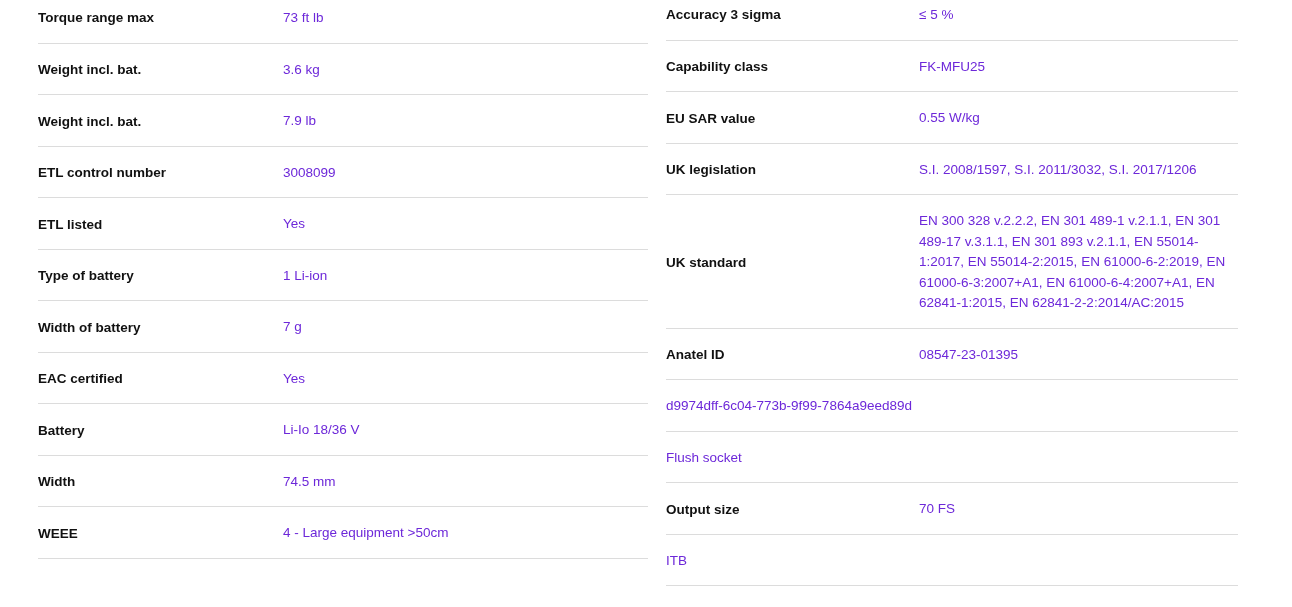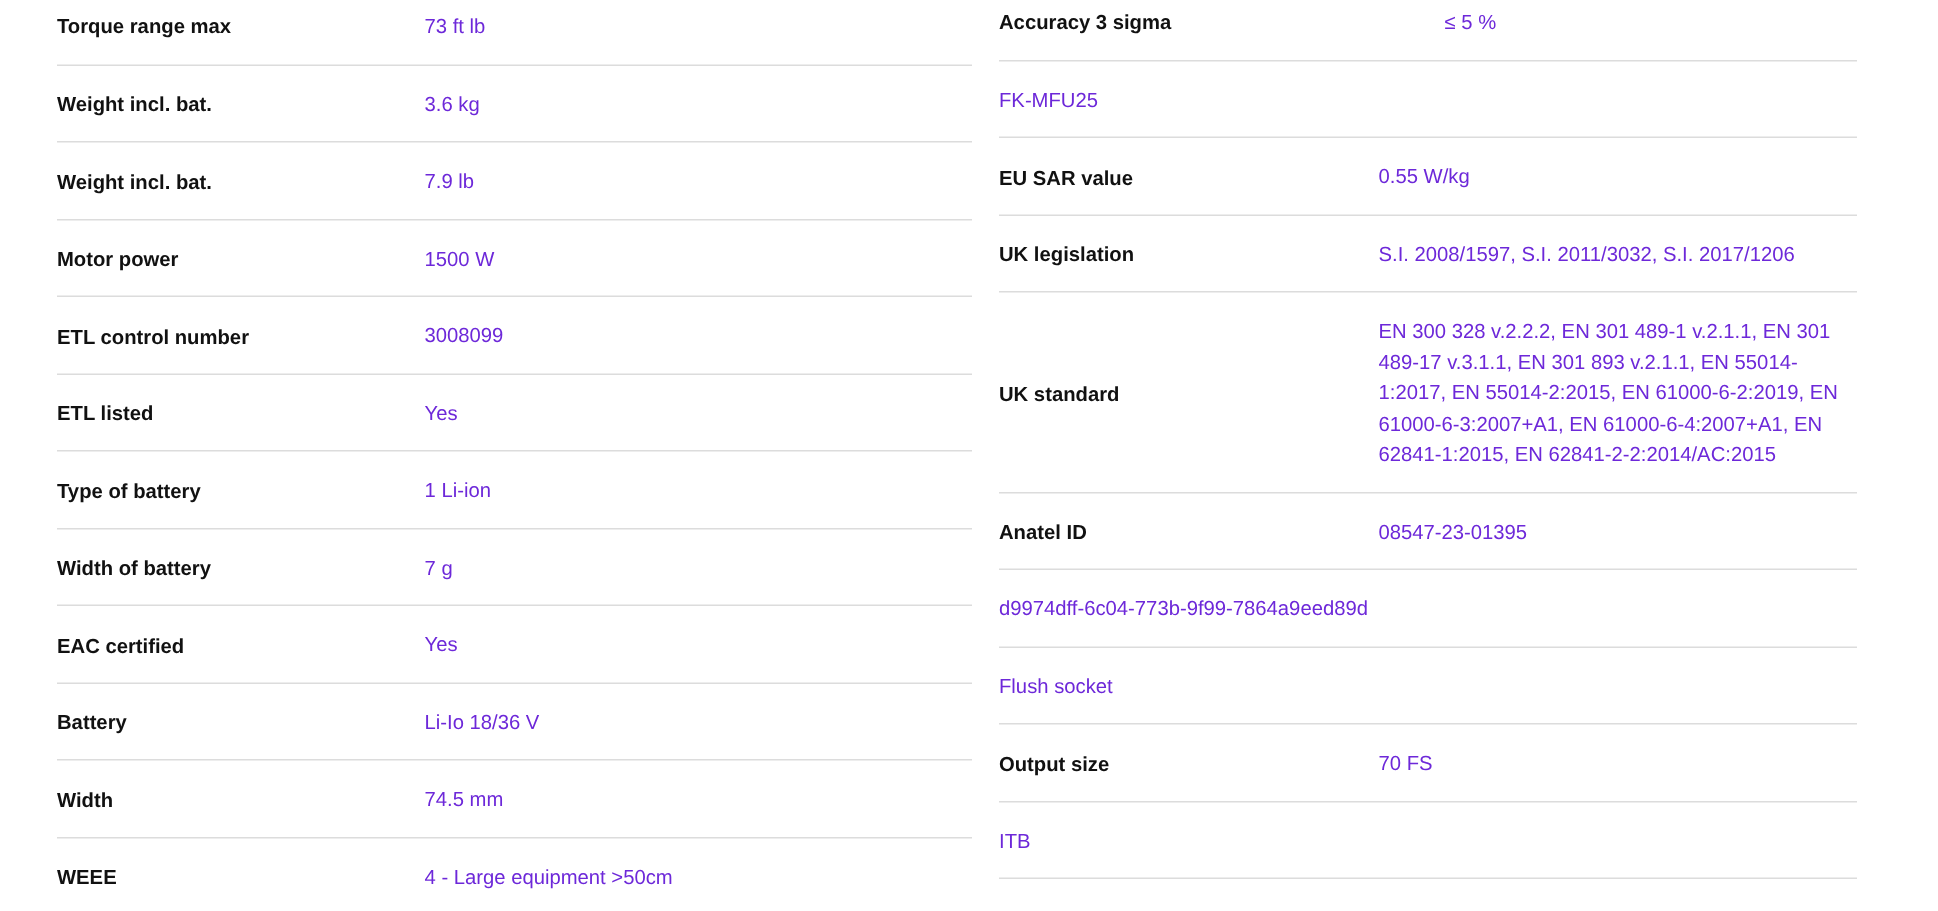--- a/index.html
+++ b/index.html
@@ -67,44 +67,40 @@
   
   .spec-column.left .spec-row:first-child .spec-label,
   .spec-column.left .spec-row:first-child .spec-value {
     padding-top: 8px;
   }
   .spec-column.left .spec-row:first-child { min-height: 42px; }
   .spec-column.right .spec-row:first-child .spec-label,
   .spec-column.right .spec-row:first-child .spec-value {
     padding-top: 5px;
   }
-  .spec-column.right .spec-row:first-child { min-height: 39px; gap: 44px; }
+  .spec-column.right .spec-row:first-child { min-height: 39px; }
   .spec-row.tall { min-height: auto; }
 </style>
 </head>
 <body>
 
 <div class="spec-page">
 
   <div class="spec-column left">
     <div class="spec-row">
       <div class="spec-label">Torque range max</div>
       <div class="spec-value">73 ft lb</div>
     </div>
     <div class="spec-row">
       <div class="spec-label">Weight incl. bat.</div>
       <div class="spec-value">3.6 kg</div>
     </div>
     <div class="spec-row">
       <div class="spec-label">Weight incl. bat.</div>
       <div class="spec-value">7.9 lb</div>
-    </div>
-    <div class="spec-row">
-      <div class="spec-label">Motor power</div>
-      <div class="spec-value">1500 W</div>
     </div>
     <div class="spec-row">
       <div class="spec-label">ETL control number</div>
       <div class="spec-value">3008099</div>
     </div>
     <div class="spec-row">
       <div class="spec-label">ETL listed</div>
       <div class="spec-value">Yes</div>
     </div>
     <div class="spec-row">
@@ -132,20 +128,21 @@
       <div class="spec-value">4 - Large equipment &gt;50cm</div>
     </div>
   </div>
 
   <div class="spec-column right">
     <div class="spec-row">
       <div class="spec-label">Accuracy 3 sigma</div>
       <div class="spec-value">≤ 5 %</div>
     </div>
     <div class="spec-row">
+      <div class="spec-label">Capability class</div>
       <div class="spec-value">FK-MFU25</div>
     </div>
     <div class="spec-row">
       <div class="spec-label">EU SAR value</div>
       <div class="spec-value">0.55 W/kg</div>
     </div>
     <div class="spec-row">
       <div class="spec-label">UK legislation</div>
       <div class="spec-value">S.I. 2008/1597, S.I. 2011/3032, S.I. 2017/1206</div>
     </div>

